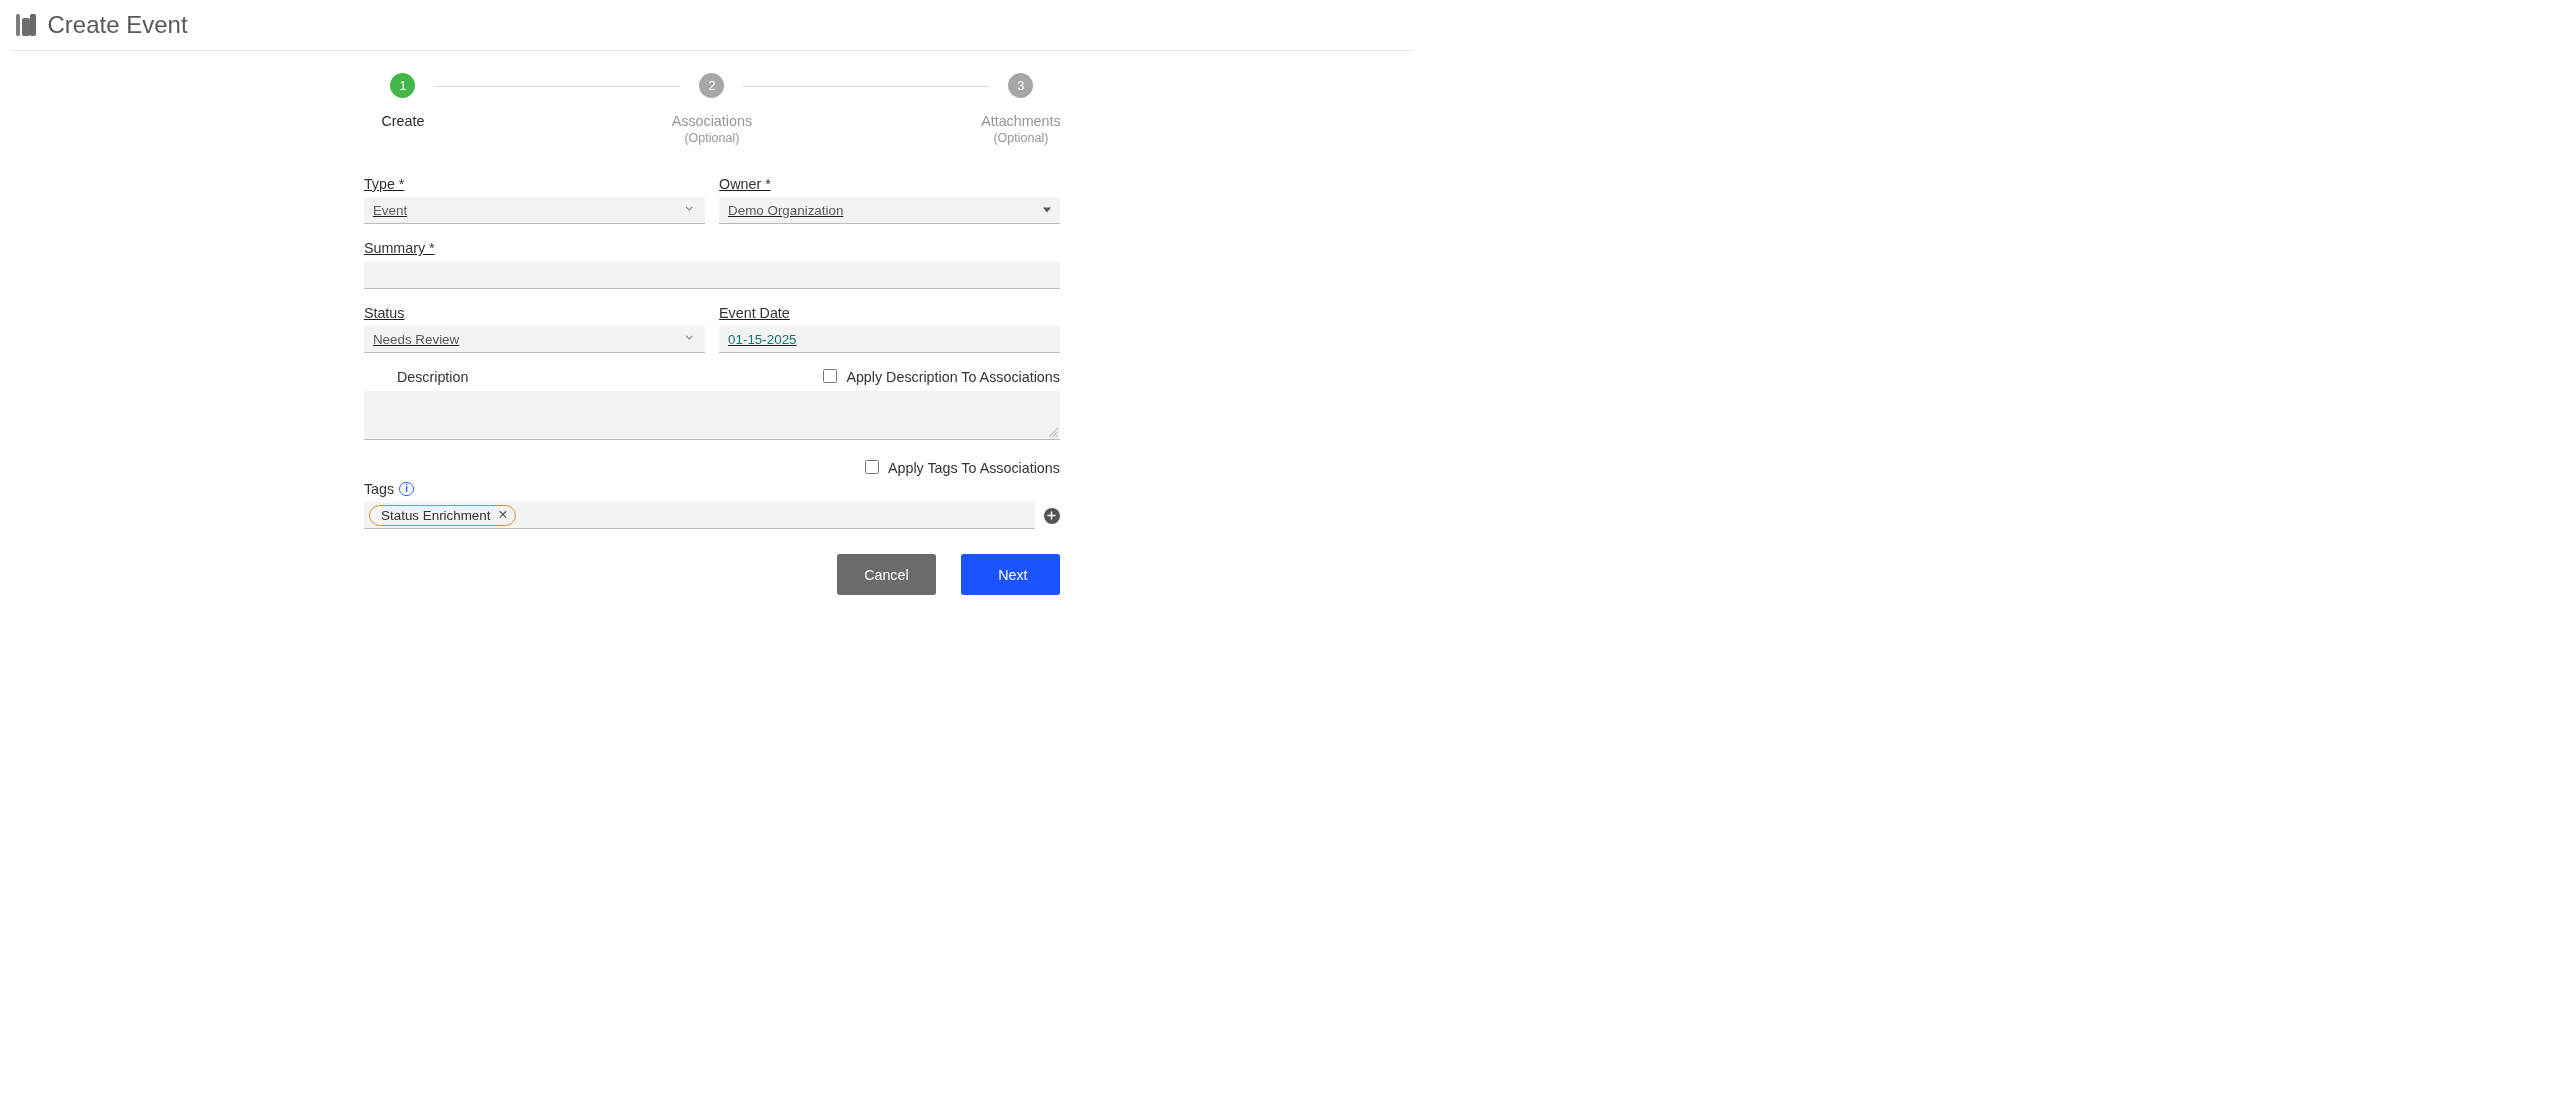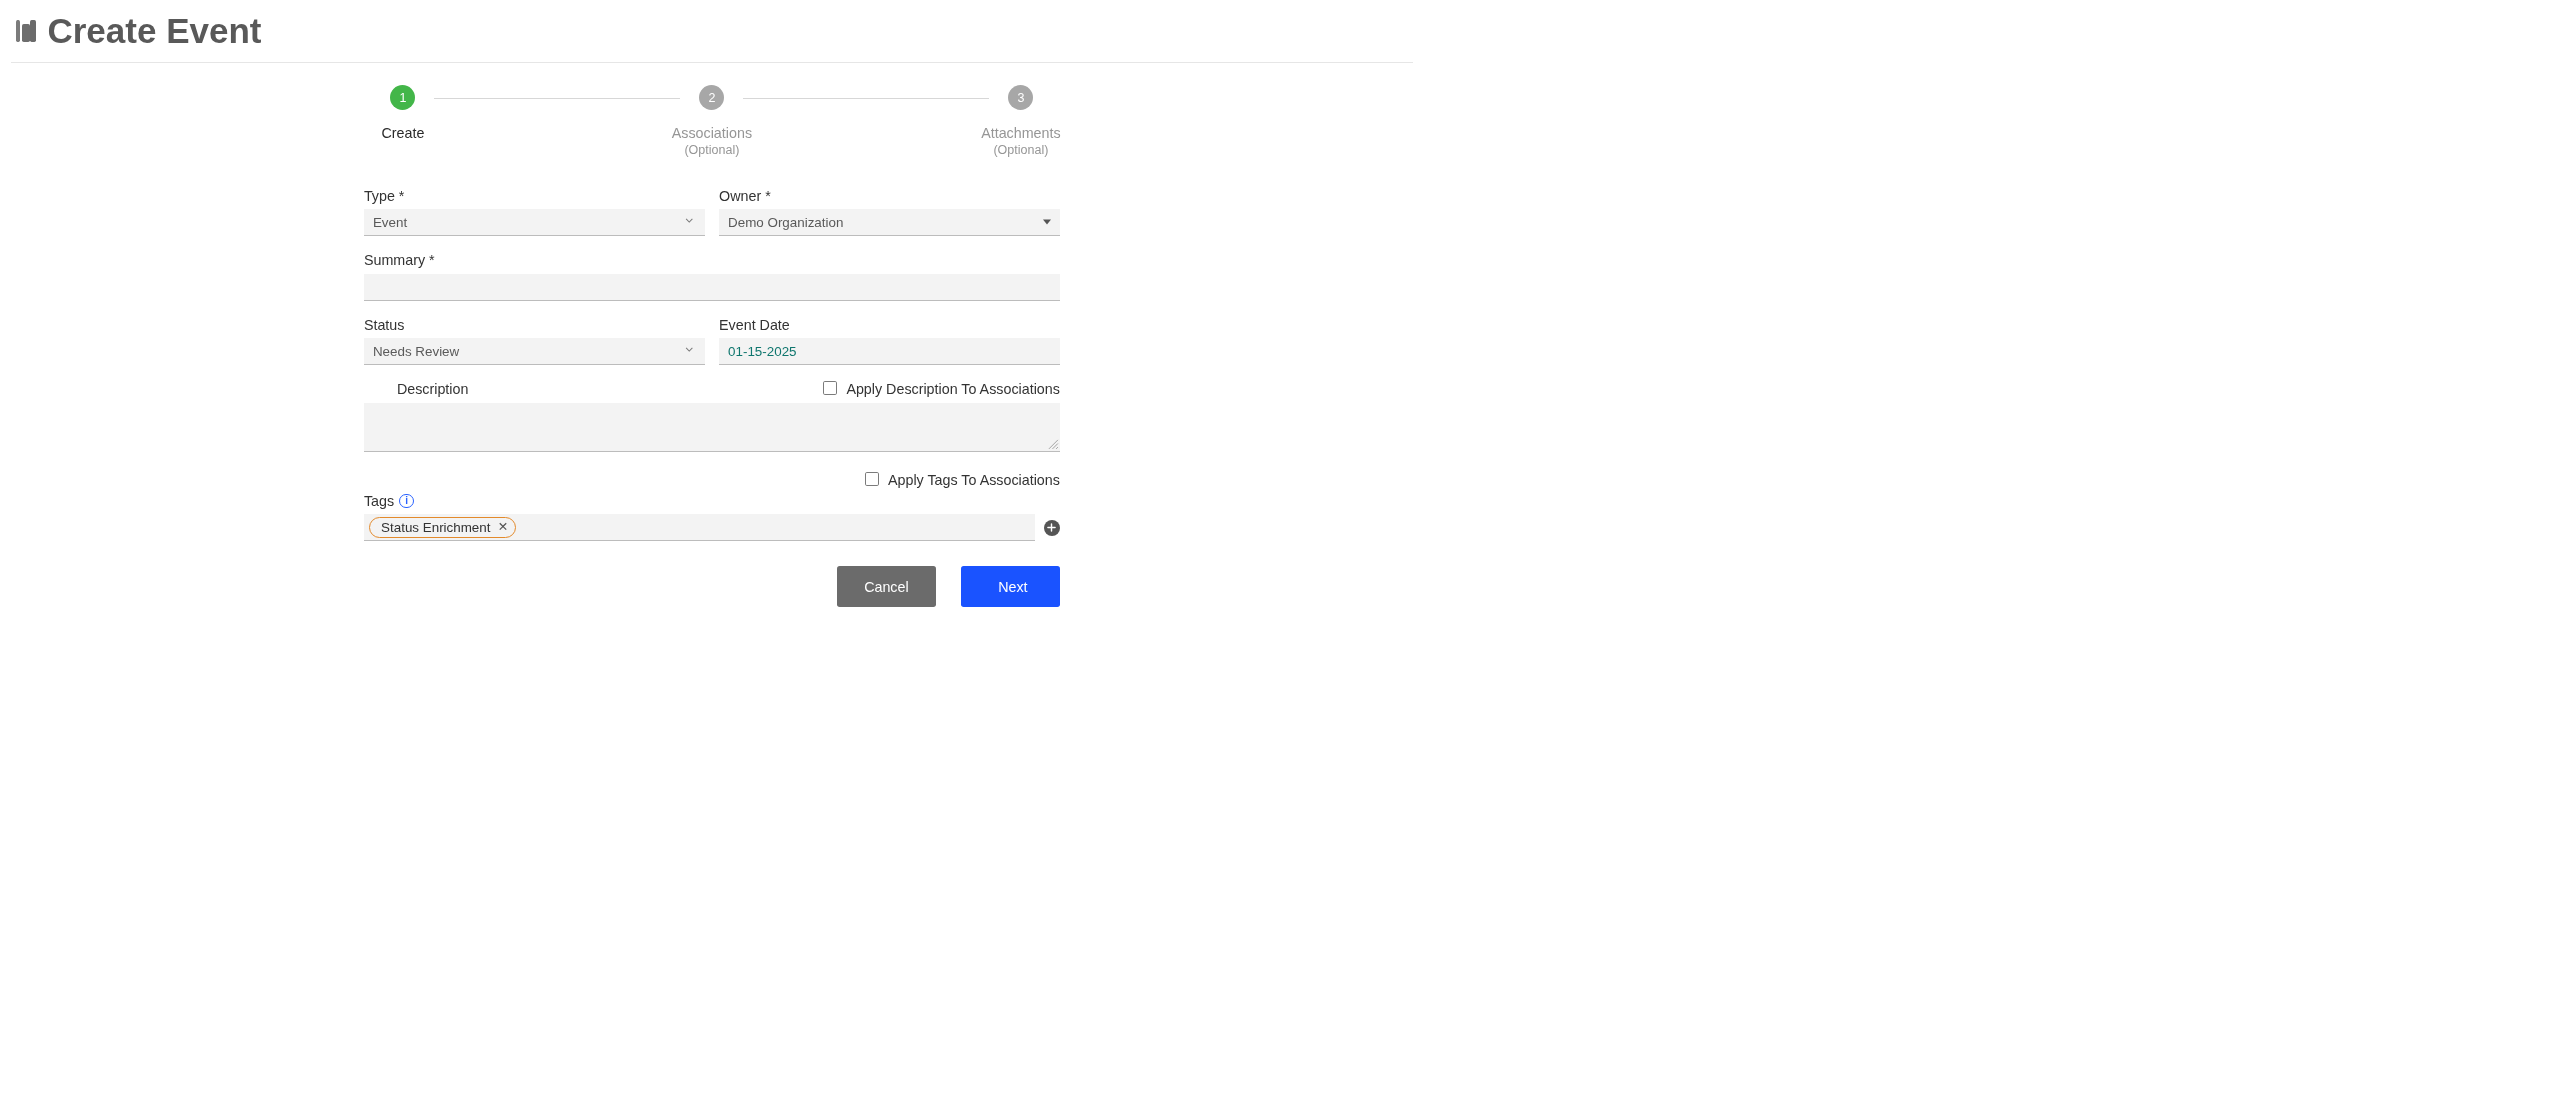--- a/index.html
+++ b/index.html
@@ -42,22 +42,22 @@
     width:3.6px;
     border-radius:1.8px;
     background:#7b7b7b;
   }
   .header-icon .b1{height:14.3px;margin-bottom:1.8px;width:2.7px;}
   .header-icon .dot{height:3.6px;width:2.7px;margin-bottom:0;}
   .header-icon .col{display:flex;flex-direction:column;align-items:center;gap:1.8px;}
   .header-icon .b2{height:18px;width:8px;background:#6e6e6e;}
   .header-icon .b3{height:21.5px;width:5.4px;background:#6a6a6a;}
   .page-title{
-    font-size:35px;
-    font-weight:700;
+    font-size:24px;
+    font-weight:400;
     color:#595959;
   }
   .hr{
     height:0.9px;
     background:var(--divider);
     margin:0 0 23px 0;
   }
 
   
   .stepper{
@@ -103,21 +103,21 @@
   
   .form{
     width:696px;
     margin:0 auto;
   }
   .row{
     display:flex;
     gap:14.3px;
     margin-bottom:16px;
   }
-  .col{flex:1 1 0;}
+  .col{flex:1 1 0;text-decoration:underline;}
   .field-label{
     font-size:14.3px;
     color:#333;
     margin-bottom:5.4px;
     display:flex;
     align-items:center;
     gap:5.4px;
   }
   .field{
     position:relative;

